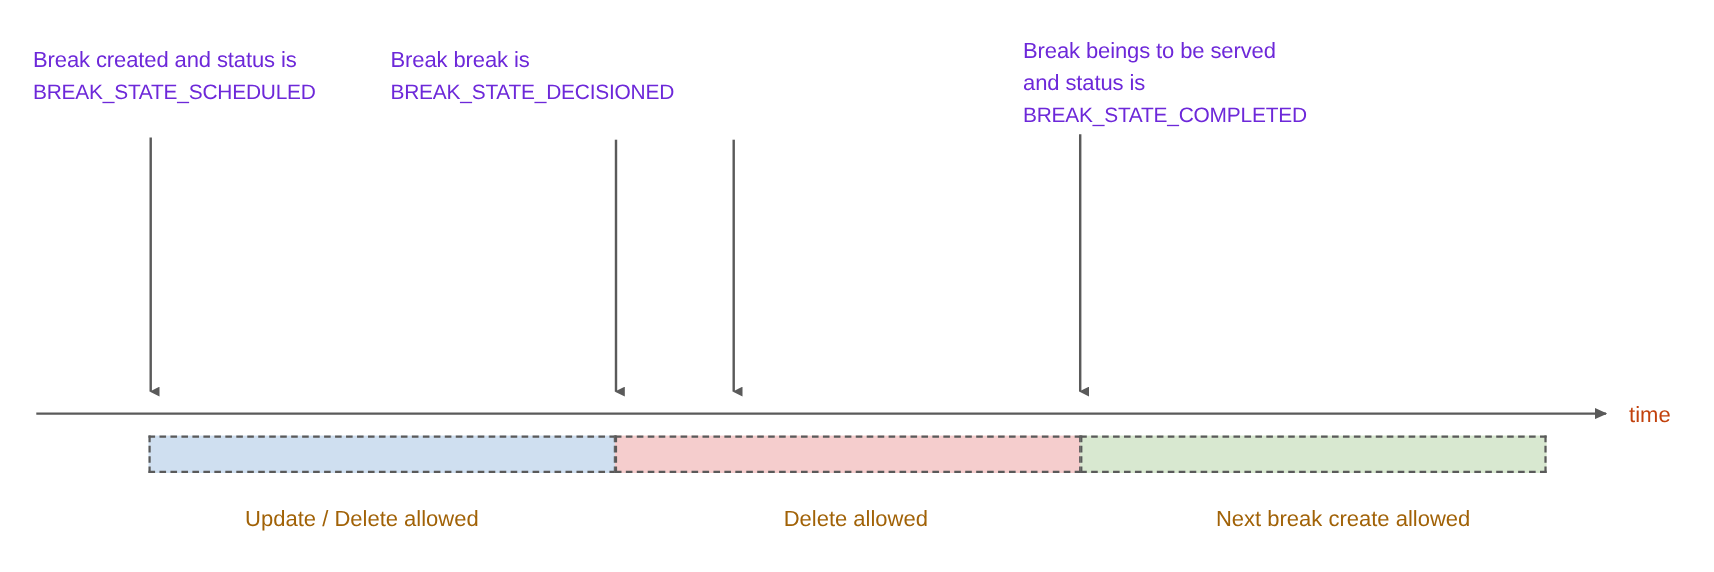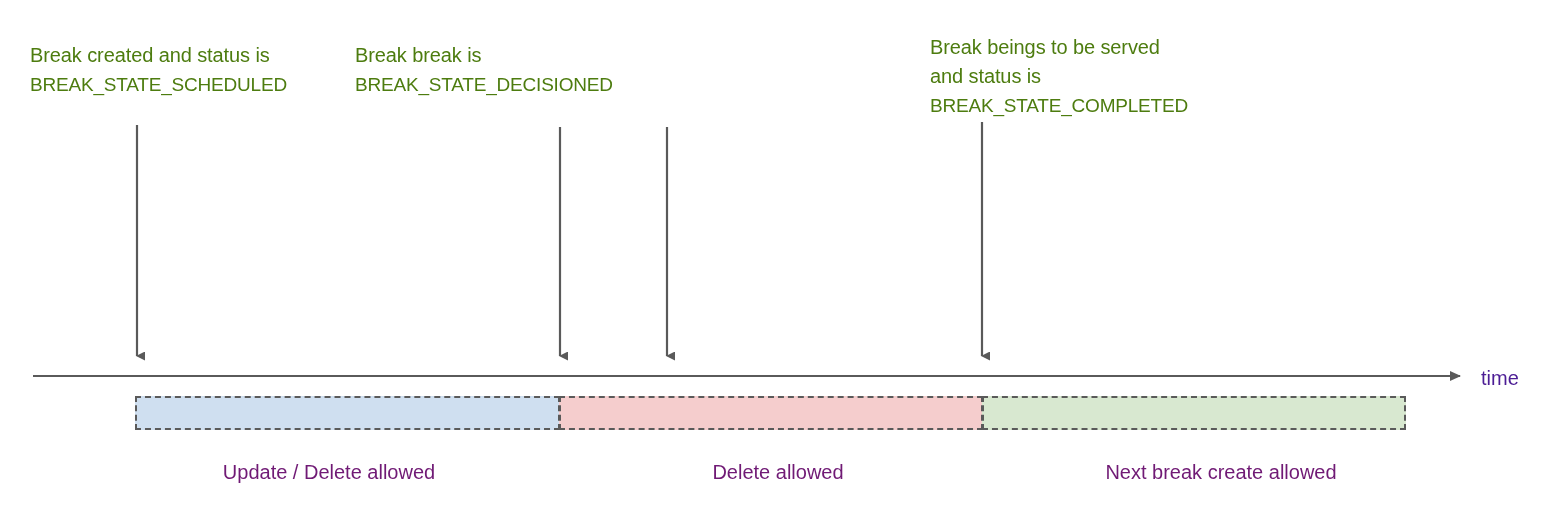--- a/index.html
+++ b/index.html
@@ -18,21 +18,21 @@
     height: 520px;
     overflow: hidden;
     background: #ffffff;
   }
 
   
   .callout {
     position: absolute;
     font-size: 20px;
     line-height: 29px;
-    color: #4d7c0f;
+    color: #6d28d9;
     white-space: nowrap;
   }
   .callout .prose {
     font-family: "Liberation Sans", sans-serif;
     letter-spacing: -0.1px;
   }
   .callout .code {
     font-family: Liberation Sans, sans-serif;
     font-size: 19px;
     letter-spacing: -0.2px;
@@ -59,34 +59,34 @@
   .phase-bar.blue  { background: #cfdff0; }
   .phase-bar.pink  { background: #f5cdcd; }
   .phase-bar.green { background: #d8e8d0; }
 
   
   .phase-caption {
     position: absolute;
     top: 459px;
     font-size: 20px;
     line-height: 26px;
-    color: #701a75;
+    color: #a16207;
     text-align: left;
     white-space: nowrap;
     transform: translateX(-50%);
   }
 
   
   #time-axis-label {
     position: absolute;
     left: 1481px;
     top: 366px;
     font-size: 20px;
     line-height: 24px;
-    color: #4c1d95;
+    color: #c2410c;
     white-space: nowrap;
   }
 </style>
 </head>
 <body>
 
 <div id="diagram">
 
   <div class="callout" style="left:30px; top:41px;">
     <div class="prose">Break created and status is</div>

